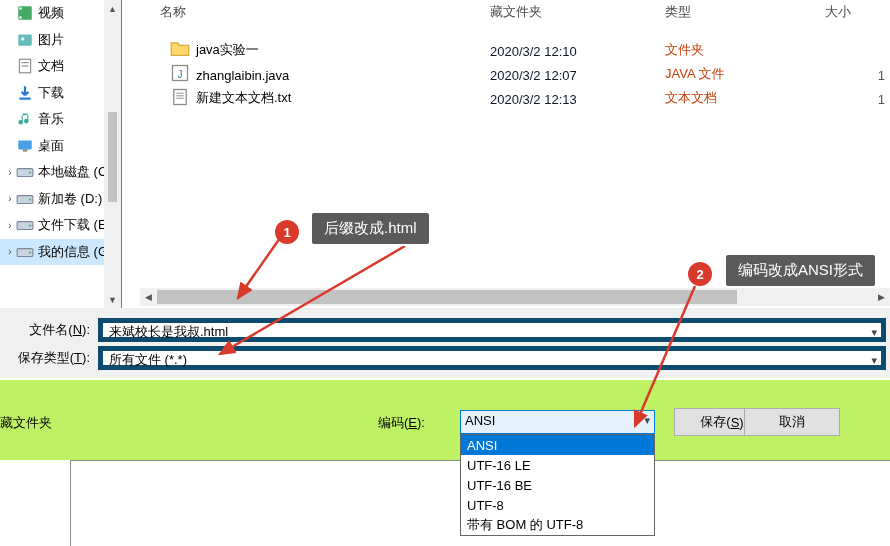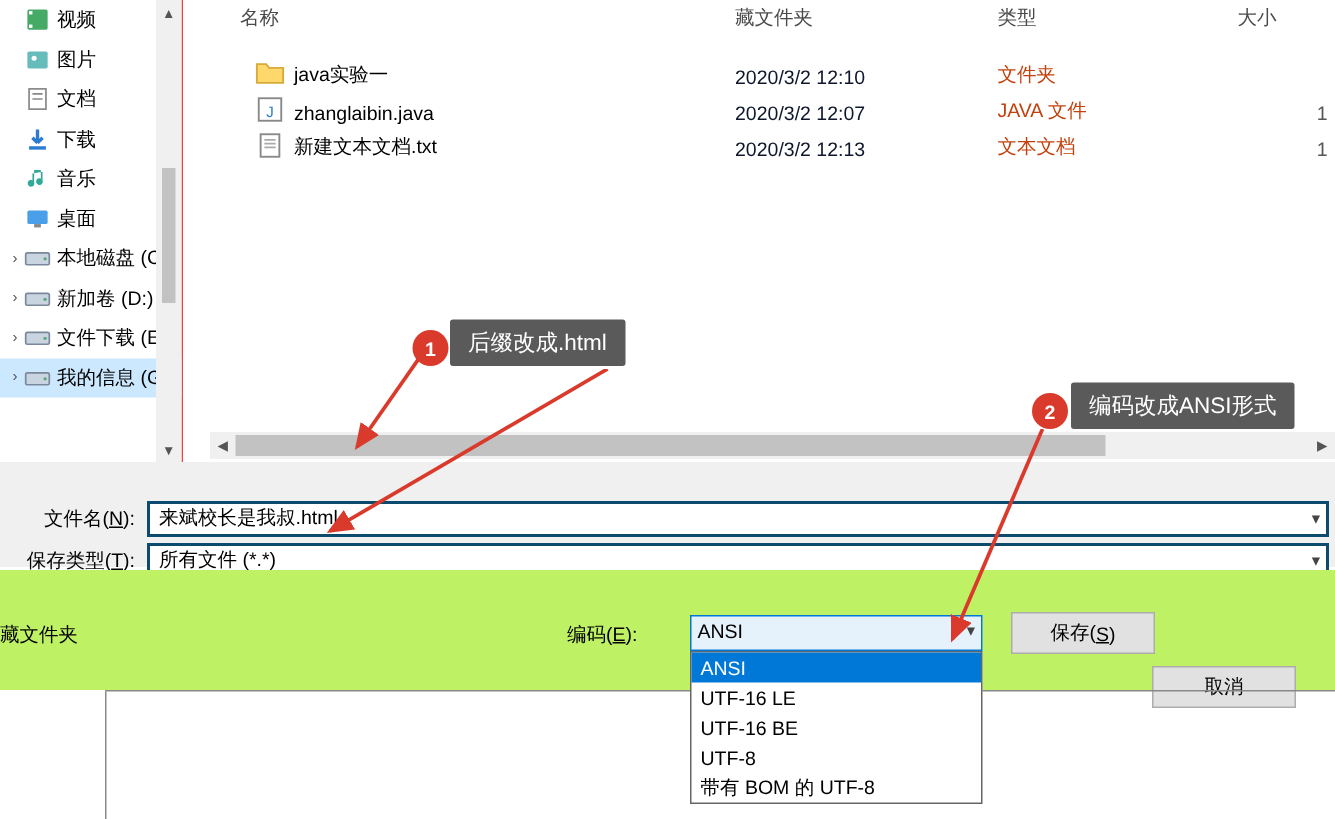--- a/index.html
+++ b/index.html
@@ -114,41 +114,41 @@
     width:17px;height:17px;
     display:flex;align-items:center;justify-content:center;
     font-size:9px;color:#555;
   }
   .hthumb { height:14px; background:#c2c2c2; flex:0 0 auto; width:580px; margin-left:0; }
 
   
   .form-area {
     position: absolute;
     left: 0; right: 0; top: 308px;
-    padding-top: 24px;
+    padding-top: 8px;
     background: #f0f0f0;
     height: 70px;
   }
   .form-row {
     display:flex;
     align-items:center;
     height: 28px;
     padding-left: 12px; padding-right: 4px;
   }
   .form-label {
     width: 86px;
     text-align: right;
     padding-right: 8px;
     font-size: 13px;
   }
   .form-label u { text-decoration: underline; }
   .form-input, .form-select {
     flex: 1;
     height: 24px;
-    border: 2px solid #0c4a6e;
+    border: 5px solid #0c4a6e;
     background: #fff;
     font-family: inherit;
     font-size: 13px;
     padding: 0 6px;
     position: relative;
   }
   .form-select .chev {
     position:absolute; right:4px; top:3px;
     font-size:11px; color:#444;
   }
@@ -207,21 +207,21 @@
     position: absolute;
     top: 28px;
     width: 96px; height: 28px;
     border: 1px solid #adadad;
     background: #e1e1e1;
     font-size: 13px;
     display:flex;align-items:center;justify-content:center;
   }
   .btn u { text-decoration: underline; }
   .btn-save { left: 674px; }
-  .btn-cancel { left: 768px; margin-top: 36px; }
+  .btn-cancel { left: 744px; }
 
   .bottom-border {
     position:absolute;
     left:70px; right:0; top:460px;
     height:86px;
     border-top: 1px solid #888;
   }
   .bottom-border .vline {
     position:absolute;
     left:0; top:0; bottom:0;
@@ -239,20 +239,21 @@
     font-weight:bold;
     display:flex;align-items:center;justify-content:center;
   }
   .callout-box {
     position:absolute;
     background:#5a5a5a;
     color:#fff;
     font-size:15px;
     padding:6px 12px;
     border-radius:2px;
+    margin-left:12px;
   }
 
   
   svg.arrow-svg {
     position:absolute;
     pointer-events:none;
   }
 </style>
 </head>
 <body>

